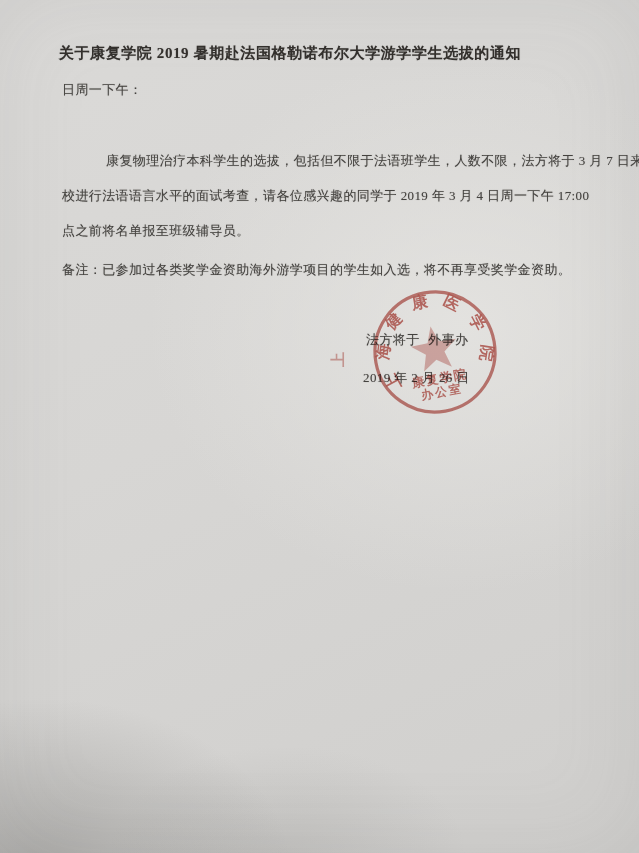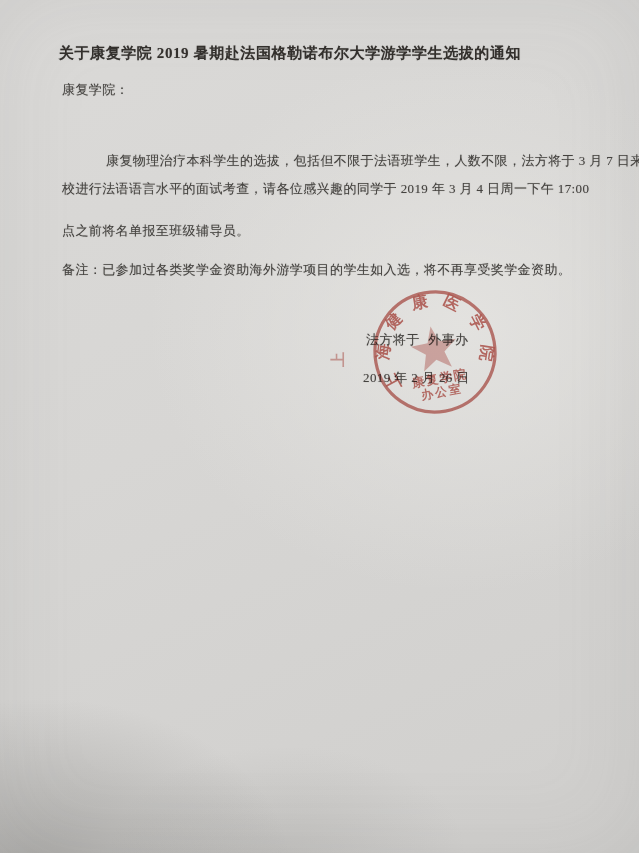--- a/index.html
+++ b/index.html
@@ -15,21 +15,21 @@
       linear-gradient(155deg,#dbdad8 0%,#d7d6d4 45%,#d0cfcd 100%);
     box-shadow:inset 0 0 90px rgba(110,110,108,.12);
   }
   .txt{position:absolute;color:#44423f;font-size:13px;letter-spacing:.4px;white-space:nowrap;
        text-shadow:0 0 1px rgba(68,66,63,.35);}
   .title{top:44px;left:0;width:580px;text-align:center;font-weight:bold;font-size:15px;
          color:#33302d;letter-spacing:.6px;}
   .salutation{top:81px;left:62px;}
   .bl0{top:117px;left:62px;}
   .bl1{top:152px;left:62px;margin-left:44px;}
-  .bl2{top:180px;left:62px;}
+  .bl2{top:187px;left:62px;}
   .bl3{top:222px;left:62px;}
   .note{top:261px;left:62px;}
   .sig-dept{top:331px;left:366px;word-spacing:5px;}
   .sig-date{top:369px;left:363px;}
   .stamp{
     position:absolute;left:365px;top:282px;width:140px;height:140px;
     transform:rotate(-10deg);
     mix-blend-mode:multiply;
     opacity:.92;
   }
@@ -40,21 +40,21 @@
     mix-blend-mode:multiply;
   }
 </style>
 </head>
 <body>
 
 <div class="page">
 
   <div class="txt title">关于康复学院 2019 暑期赴法国格勒诺布尔大学游学学生选拔的通知</div>
 
-  <div class="txt salutation">康复学院：</div>
+  <div class="txt salutation">日周一下午：</div>
 
   <div class="txt bl1">康复物理治疗本科学生的选拔，包括但不限于法语班学生，人数不限，法方将于 3 月 7 日来</div>
   <div class="txt bl2">校进行法语语言水平的面试考查，请各位感兴趣的同学于 2019 年 3 月 4 日周一下午 17:00</div>
   <div class="txt bl3">点之前将名单报至班级辅导员。</div>
 
   <div class="txt note">备注：已参加过各类奖学金资助海外游学项目的学生如入选，将不再享受奖学金资助。</div>
 
   <div class="txt sig-dept">法方将于 外事办</div>
   <div class="txt sig-date">2019 年 2 月 26 日</div>
 

